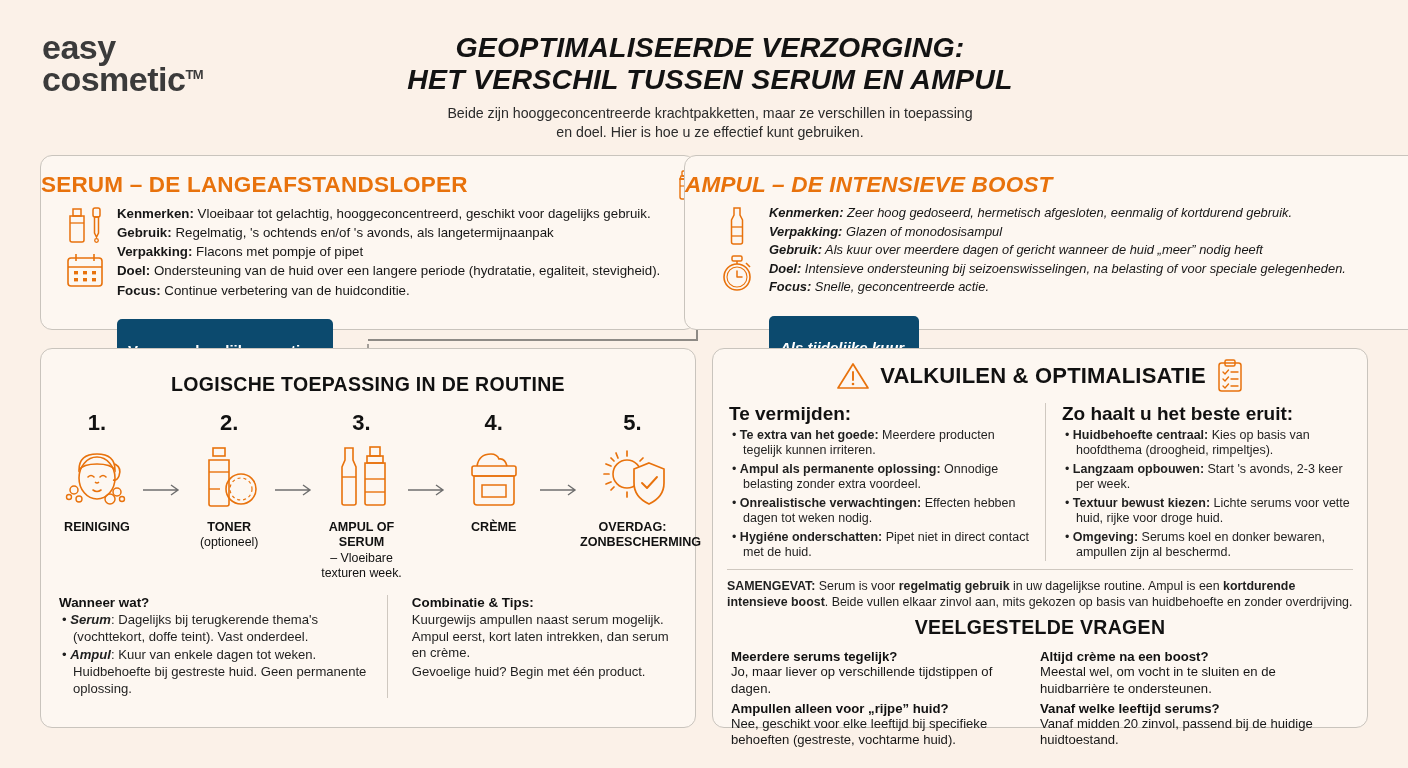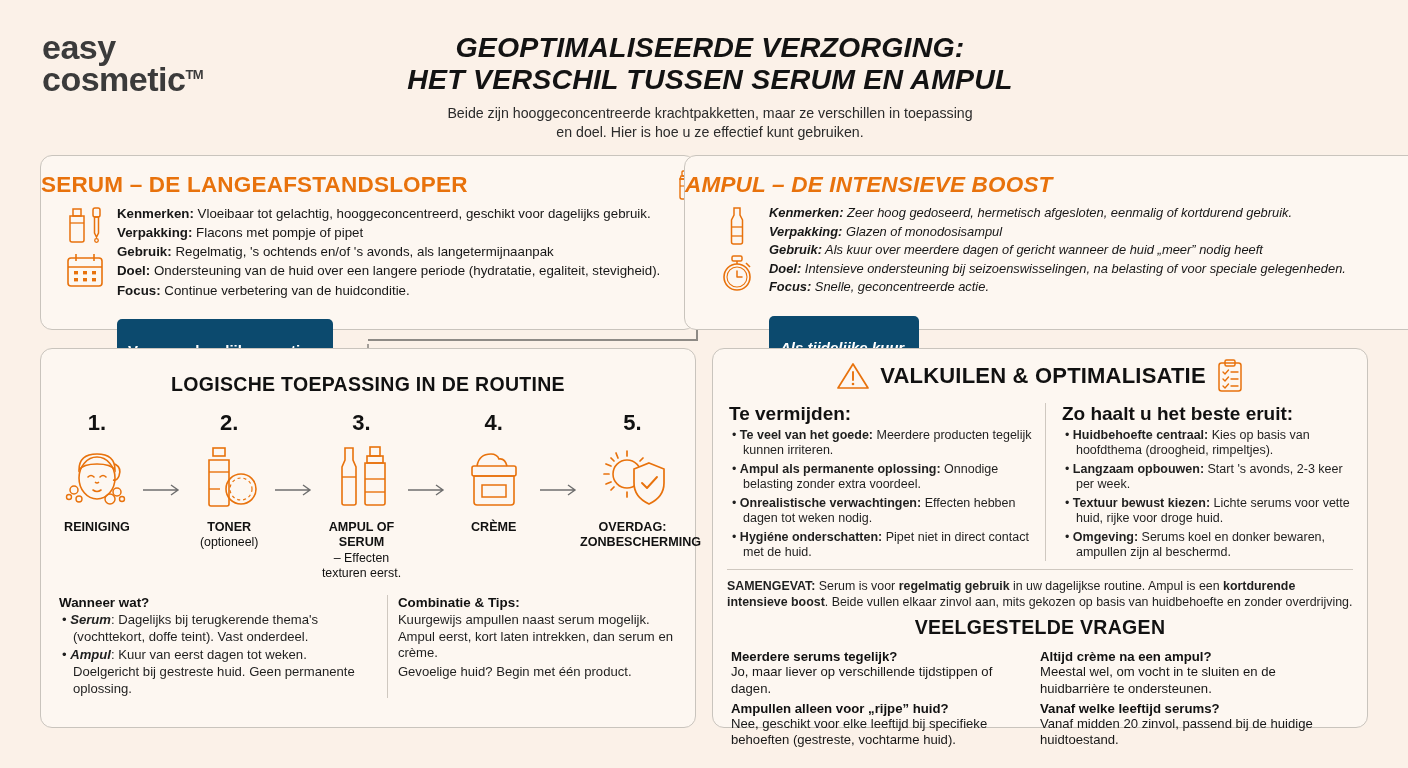--- a/index.html
+++ b/index.html
@@ -65,21 +65,21 @@
   .steps { display: flex; align-items: flex-start; justify-content: center; margin-top: 14px; padding: 0 10px; }
   .step { width: 105px; text-align: center; }
   .step-num { font-size: 22px; font-weight: bold; color: #111; }
   .step-icon { height: 72px; display:flex; align-items:center; justify-content:center; margin: 6px 0 6px 0; }
   .step-label { font-size: 12.6px; font-weight: bold; line-height: 1.22; color:#111; }
   .step-sub { font-size: 12.4px; font-weight: normal; line-height: 1.22; color:#111; }
   .step-arrow { width: 46px; display:flex; align-items:center; justify-content:center; padding-top: 74px; }
 
   .routine-cols { display:flex; margin-top: 14px; padding: 0 18px; }
   .rc-left { width: 330px; padding-right: 14px; }
-  .rc-right { width: 292px; padding-left: 10px; border-left: 1.2px solid #cfc8c0; }
+  .rc-right { width: 292px; padding-left: 24px; border-left: 1.2px solid #cfc8c0; }
   .rc-h { font-weight: bold; font-size: 13.4px; margin-bottom: 2px; color:#111; }
   .rc-li { font-size: 13.1px; line-height: 1.28; margin-left: 14px; text-indent: -11px; margin-top: 2px; }
   .rc-li:before { content: "\2022\00a0"; }
   .rc-p { font-size: 13.1px; line-height: 1.28; margin-top: 2px; }
   .rc-li i { font-style: italic; font-weight: bold; }
 
   
   .pit-title {
     display:flex; align-items:center; justify-content:center; gap: 10px;
     margin-top: 10px; font-size: 22px; font-weight: bold; letter-spacing: .2px; color:#111;
@@ -172,22 +172,22 @@
                 <rect x="27" y="19" width="4" height="3.4"></rect>
                 <rect x="9" y="26" width="4" height="3.4"></rect>
                 <rect x="18" y="26" width="4" height="3.4"></rect>
                 <rect x="27" y="26" width="4" height="3.4"></rect>
               </g>
           </svg>
         </span>
       </div>
       <div class="spec-list">
         <div class="spec-line"><b>Kenmerken:</b><span> Vloeibaar tot gelachtig, hooggeconcentreerd, geschikt voor dagelijks gebruik.</span></div>
+        <div class="spec-line"><b>Gebruik:</b><span> Regelmatig, 's ochtends en/of 's avonds, als langetermijnaanpak</span></div>
         <div class="spec-line"><b>Verpakking:</b><span> Flacons met pompje of pipet</span></div>
-        <div class="spec-line"><b>Gebruik:</b><span> Regelmatig, 's ochtends en/of 's avonds, als langetermijnaanpak</span></div>
         <div class="spec-line"><b>Doel:</b><span> Ondersteuning van de huid over een langere periode (hydratatie, egaliteit, stevigheid).</span></div>
         <div class="spec-line"><b>Focus:</b><span> Continue verbetering van de huidconditie.</span></div>
       </div>
       <div class="badge">Voor uw dagelijkse routine.</div>
     </div>
   </div>
 
   <div class="card" id="card-ampul">
     <div class="card-title">
       <span>AMPUL – DE INTENSIEVE BOOST</span>
@@ -287,21 +287,21 @@
             <path d="M22 4 h8 v12 l3 7 v36 a2 2 0 0 1 -2 2 h-10 a2 2 0 0 1 -2 -2 v-36 l3 -7 z" fill="none" stroke="#E8720C" stroke-width="1.6"></path>
             <line x1="19" y1="33" x2="33" y2="33" stroke="#E8720C" stroke-width="1.4"></line>
             <rect x="47" y="3" width="10" height="9" fill="none" stroke="#E8720C" stroke-width="1.6"></rect>
             <rect x="44" y="12" width="16" height="7" fill="none" stroke="#E8720C" stroke-width="1.6"></rect>
             <path d="M42 19 h20 v40 a2 2 0 0 1 -2 2 h-16 a2 2 0 0 1 -2 -2 z" fill="none" stroke="#E8720C" stroke-width="1.6"></path>
             <line x1="42" y1="35" x2="62" y2="35" stroke="#E8720C" stroke-width="1.4"></line>
             <line x1="42" y1="48" x2="62" y2="48" stroke="#E8720C" stroke-width="1.4"></line>
           </svg>
         </div>
         <div class="step-label">AMPUL OF SERUM</div>
-        <div class="step-sub">– Effecten texturen eerst.</div>
+        <div class="step-sub">– Vloeibare texturen week.</div>
       </div>
       <div class="step-arrow">
         <svg width="40" height="12" viewBox="0 0 40 12">
             <path d="M0 6 H34 M28 1 L35 6 L28 11" fill="none" stroke="#6f6f6f" stroke-width="1.4"></path>
           </svg>
       </div>
 
       <div class="step">
         <div class="step-num">4.</div>
         <div class="step-icon">
@@ -344,21 +344,21 @@
           </svg>
         </div>
         <div class="step-label">OVERDAG: ZONBESCHERMING</div>
       </div>
     </div>
 
     <div class="routine-cols">
       <div class="rc-left">
         <div class="rc-h">Wanneer wat?</div>
         <div class="rc-li"><i>Serum</i><span>: Dagelijks bij terugkerende thema's (vochttekort, doffe teint). Vast onderdeel.</span></div>
-        <div class="rc-li"><i>Ampul</i><span>: Kuur van eerst dagen tot weken. Doelgericht bij gestreste huid. Geen permanente oplossing.</span></div>
+        <div class="rc-li"><i>Ampul</i><span>: Kuur van enkele dagen tot weken. Huidbehoefte bij gestreste huid. Geen permanente oplossing.</span></div>
       </div>
       <div class="rc-right">
         <div class="rc-h">Combinatie &amp; Tips:</div>
         <div class="rc-p">Kuurgewijs ampullen naast serum mogelijk. Ampul eerst, kort laten intrekken, dan serum en crème.</div>
         <div class="rc-p">Gevoelige huid? Begin met één product.</div>
       </div>
     </div>
   </div>
 
   <div class="card" id="card-pitfalls">
@@ -383,21 +383,21 @@
             <path d="M7 27 l2 2 l3.5 -4"></path>
               <line x1="15" y1="27" x2="22" y2="27"></line>
           </g>
         </svg>
       </span>
     </div>
 
     <div class="pit-cols">
       <div class="pc-left">
         <div class="pc-h">Te vermijden:</div>
-        <div class="pc-li"><b>Te veel van het goede:</b><span> Meerdere producten tegelijk kunnen irriteren.</span></div>
+        <div class="pc-li"><b>Te extra van het goede:</b><span> Meerdere producten tegelijk kunnen irriteren.</span></div>
         <div class="pc-li"><b>Ampul als permanente oplossing:</b><span> Onnodige belasting zonder extra voordeel.</span></div>
         <div class="pc-li"><b>Onrealistische verwachtingen:</b><span> Effecten hebben dagen tot weken nodig.</span></div>
         <div class="pc-li"><b>Hygiéne onderschatten:</b><span> Pipet niet in direct contact met de huid.</span></div>
       </div>
       <div class="pc-right">
         <div class="pc-h">Zo haalt u het beste eruit:</div>
         <div class="pc-li"><b>Huidbehoefte centraal:</b><span> Kies op basis van hoofdthema (droogheid, rimpeltjes).</span></div>
         <div class="pc-li"><b>Langzaam opbouwen:</b><span> Start 's avonds, 2-3 keer per week.</span></div>
         <div class="pc-li"><b>Textuur bewust kiezen:</b><span> Lichte serums voor vette huid, rijke voor droge huid.</span></div>
         <div class="pc-li"><b>Omgeving:</b><span> Serums koel en donker bewaren, ampullen zijn al beschermd.</span></div>
@@ -410,21 +410,21 @@
 
     <div class="faq-title">VEELGESTELDE VRAGEN</div>
     <div class="faq-cols">
       <div class="fc">
         <div class="faq-q">Meerdere serums tegelijk?</div>
         <div class="faq-a">Jo, maar liever op verschillende tijdstippen of dagen.</div>
         <div class="faq-q">Ampullen alleen voor „rijpe” huid?</div>
         <div class="faq-a">Nee, geschikt voor elke leeftijd bij specifieke behoeften (gestreste, vochtarme huid).</div>
       </div>
       <div class="fc">
-        <div class="faq-q">Altijd crème na een ampul?</div>
+        <div class="faq-q">Altijd crème na een boost?</div>
         <div class="faq-a">Meestal wel, om vocht in te sluiten en de huidbarrière te ondersteunen.</div>
         <div class="faq-q">Vanaf welke leeftijd serums?</div>
         <div class="faq-a">Vanaf midden 20 zinvol, passend bij de huidige huidtoestand.</div>
       </div>
     </div>
   </div>
 
 </div>
 
 </body></html>

